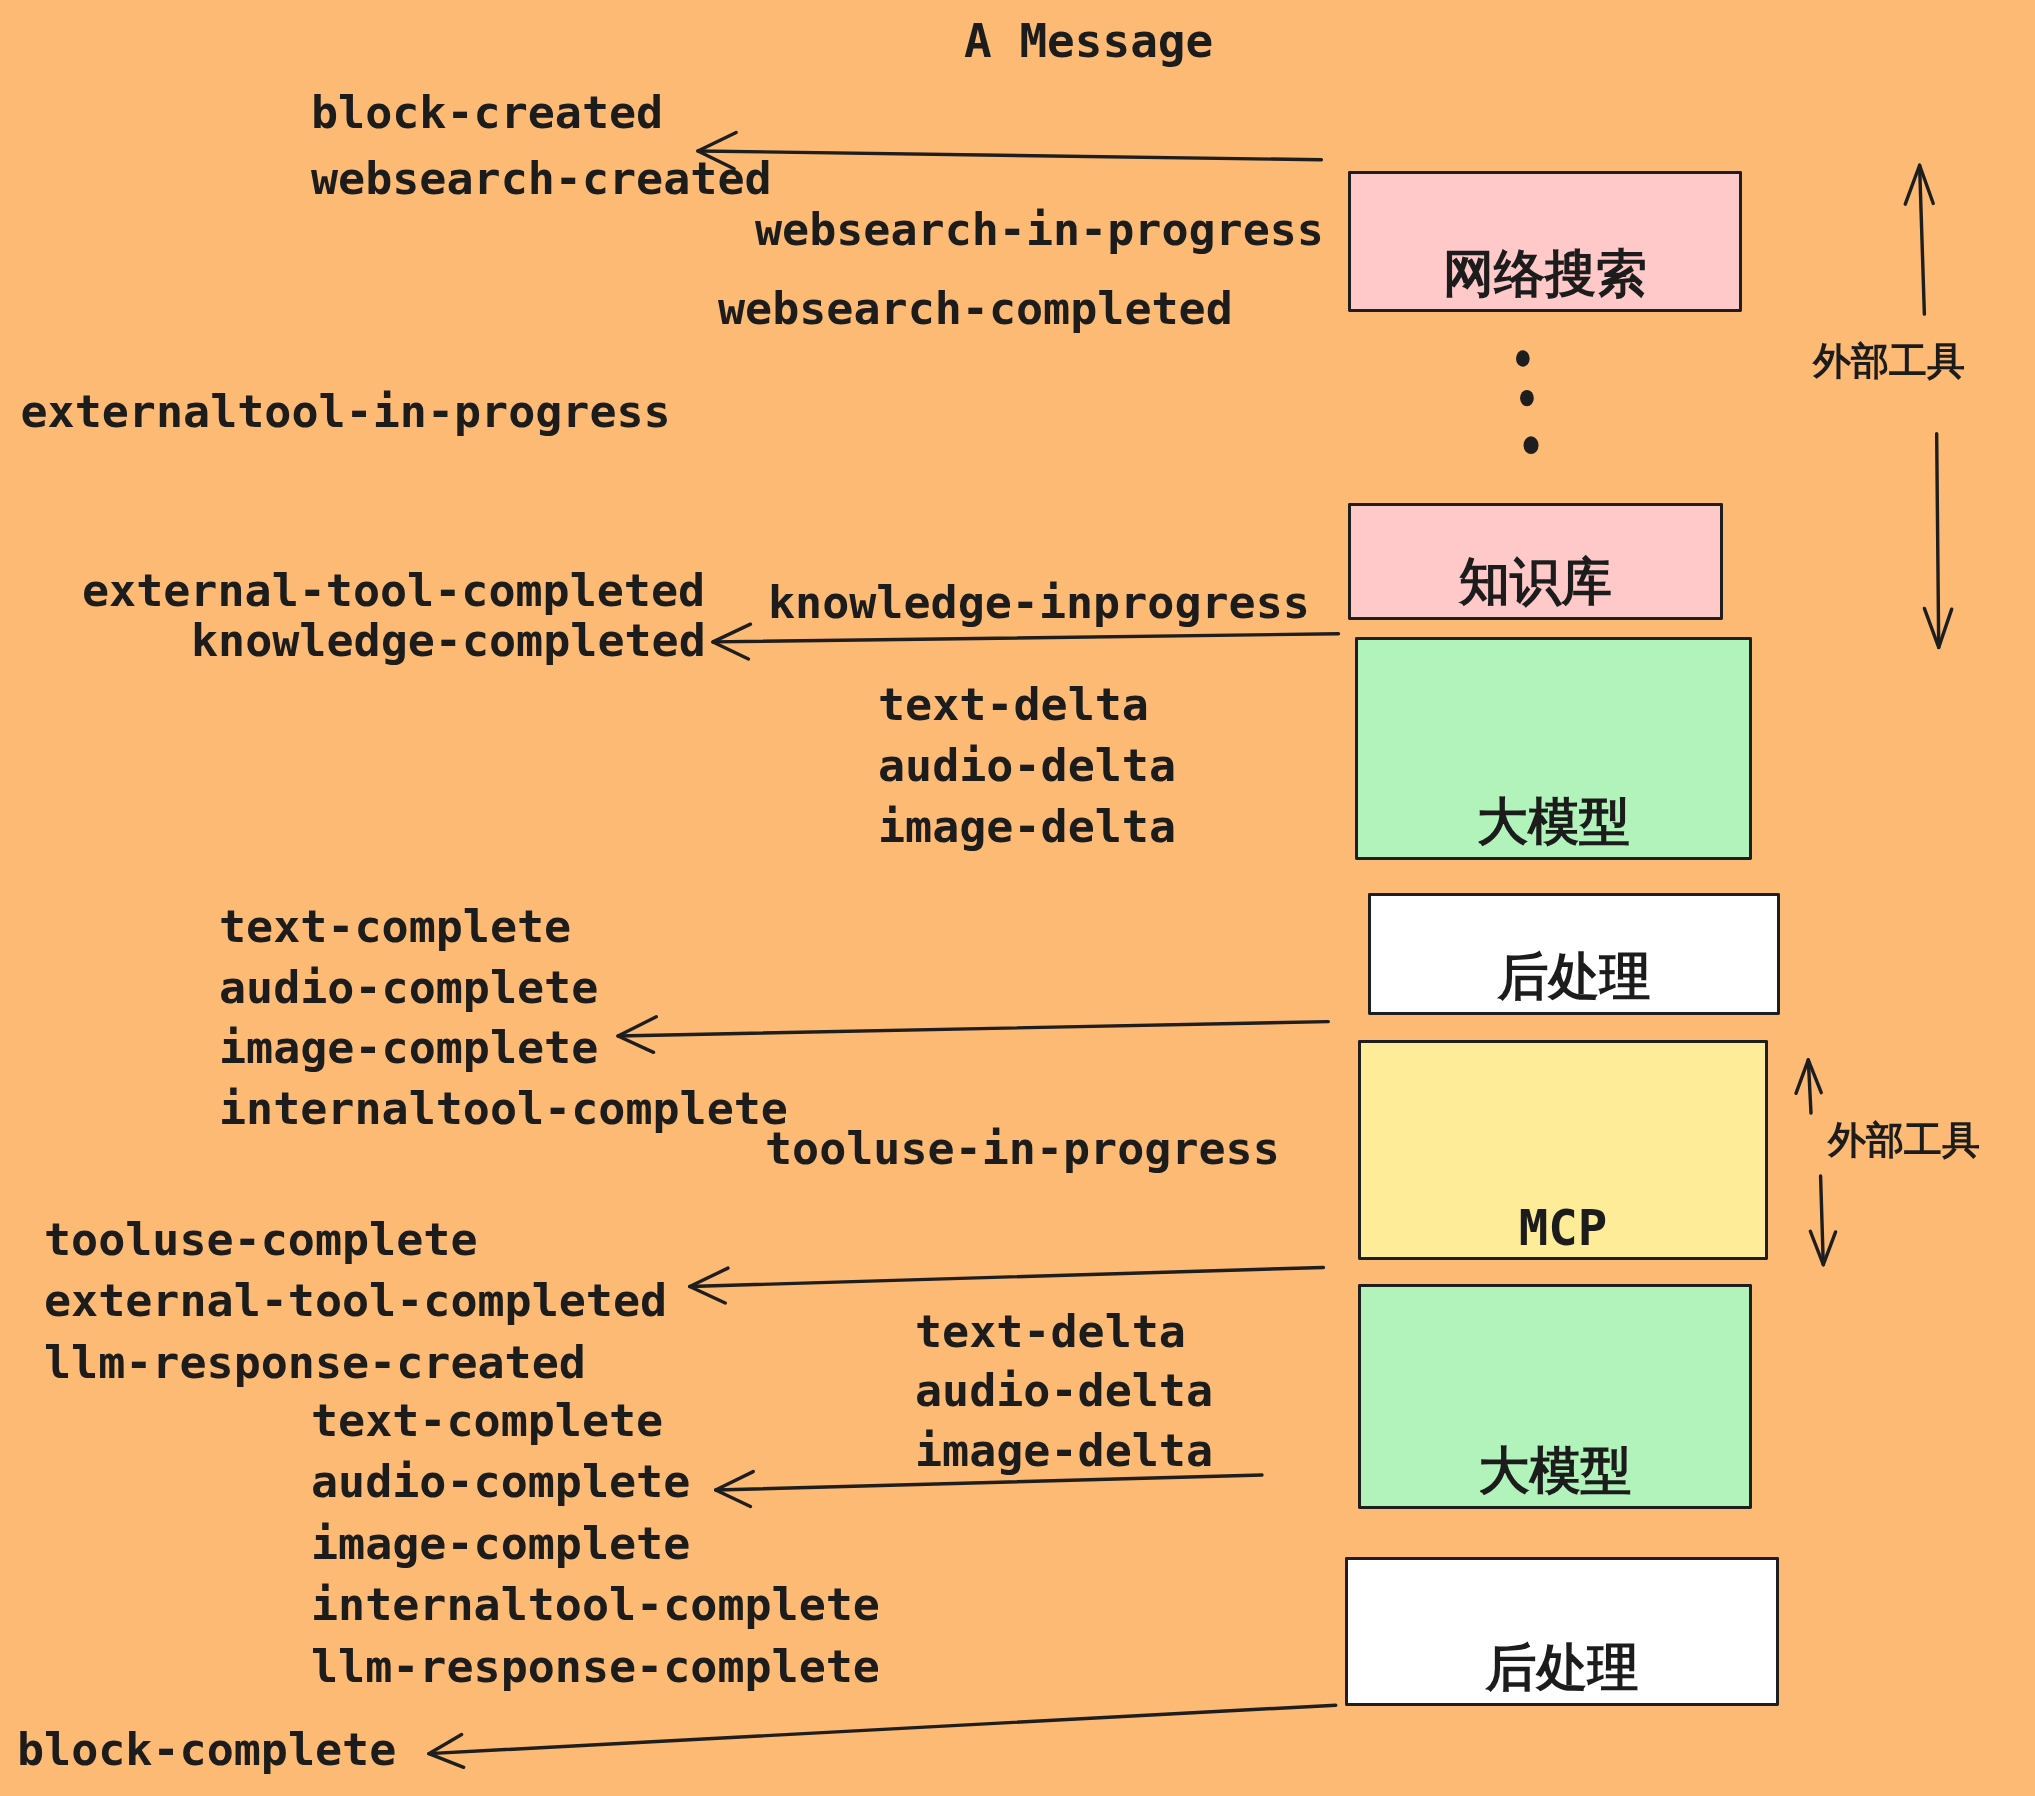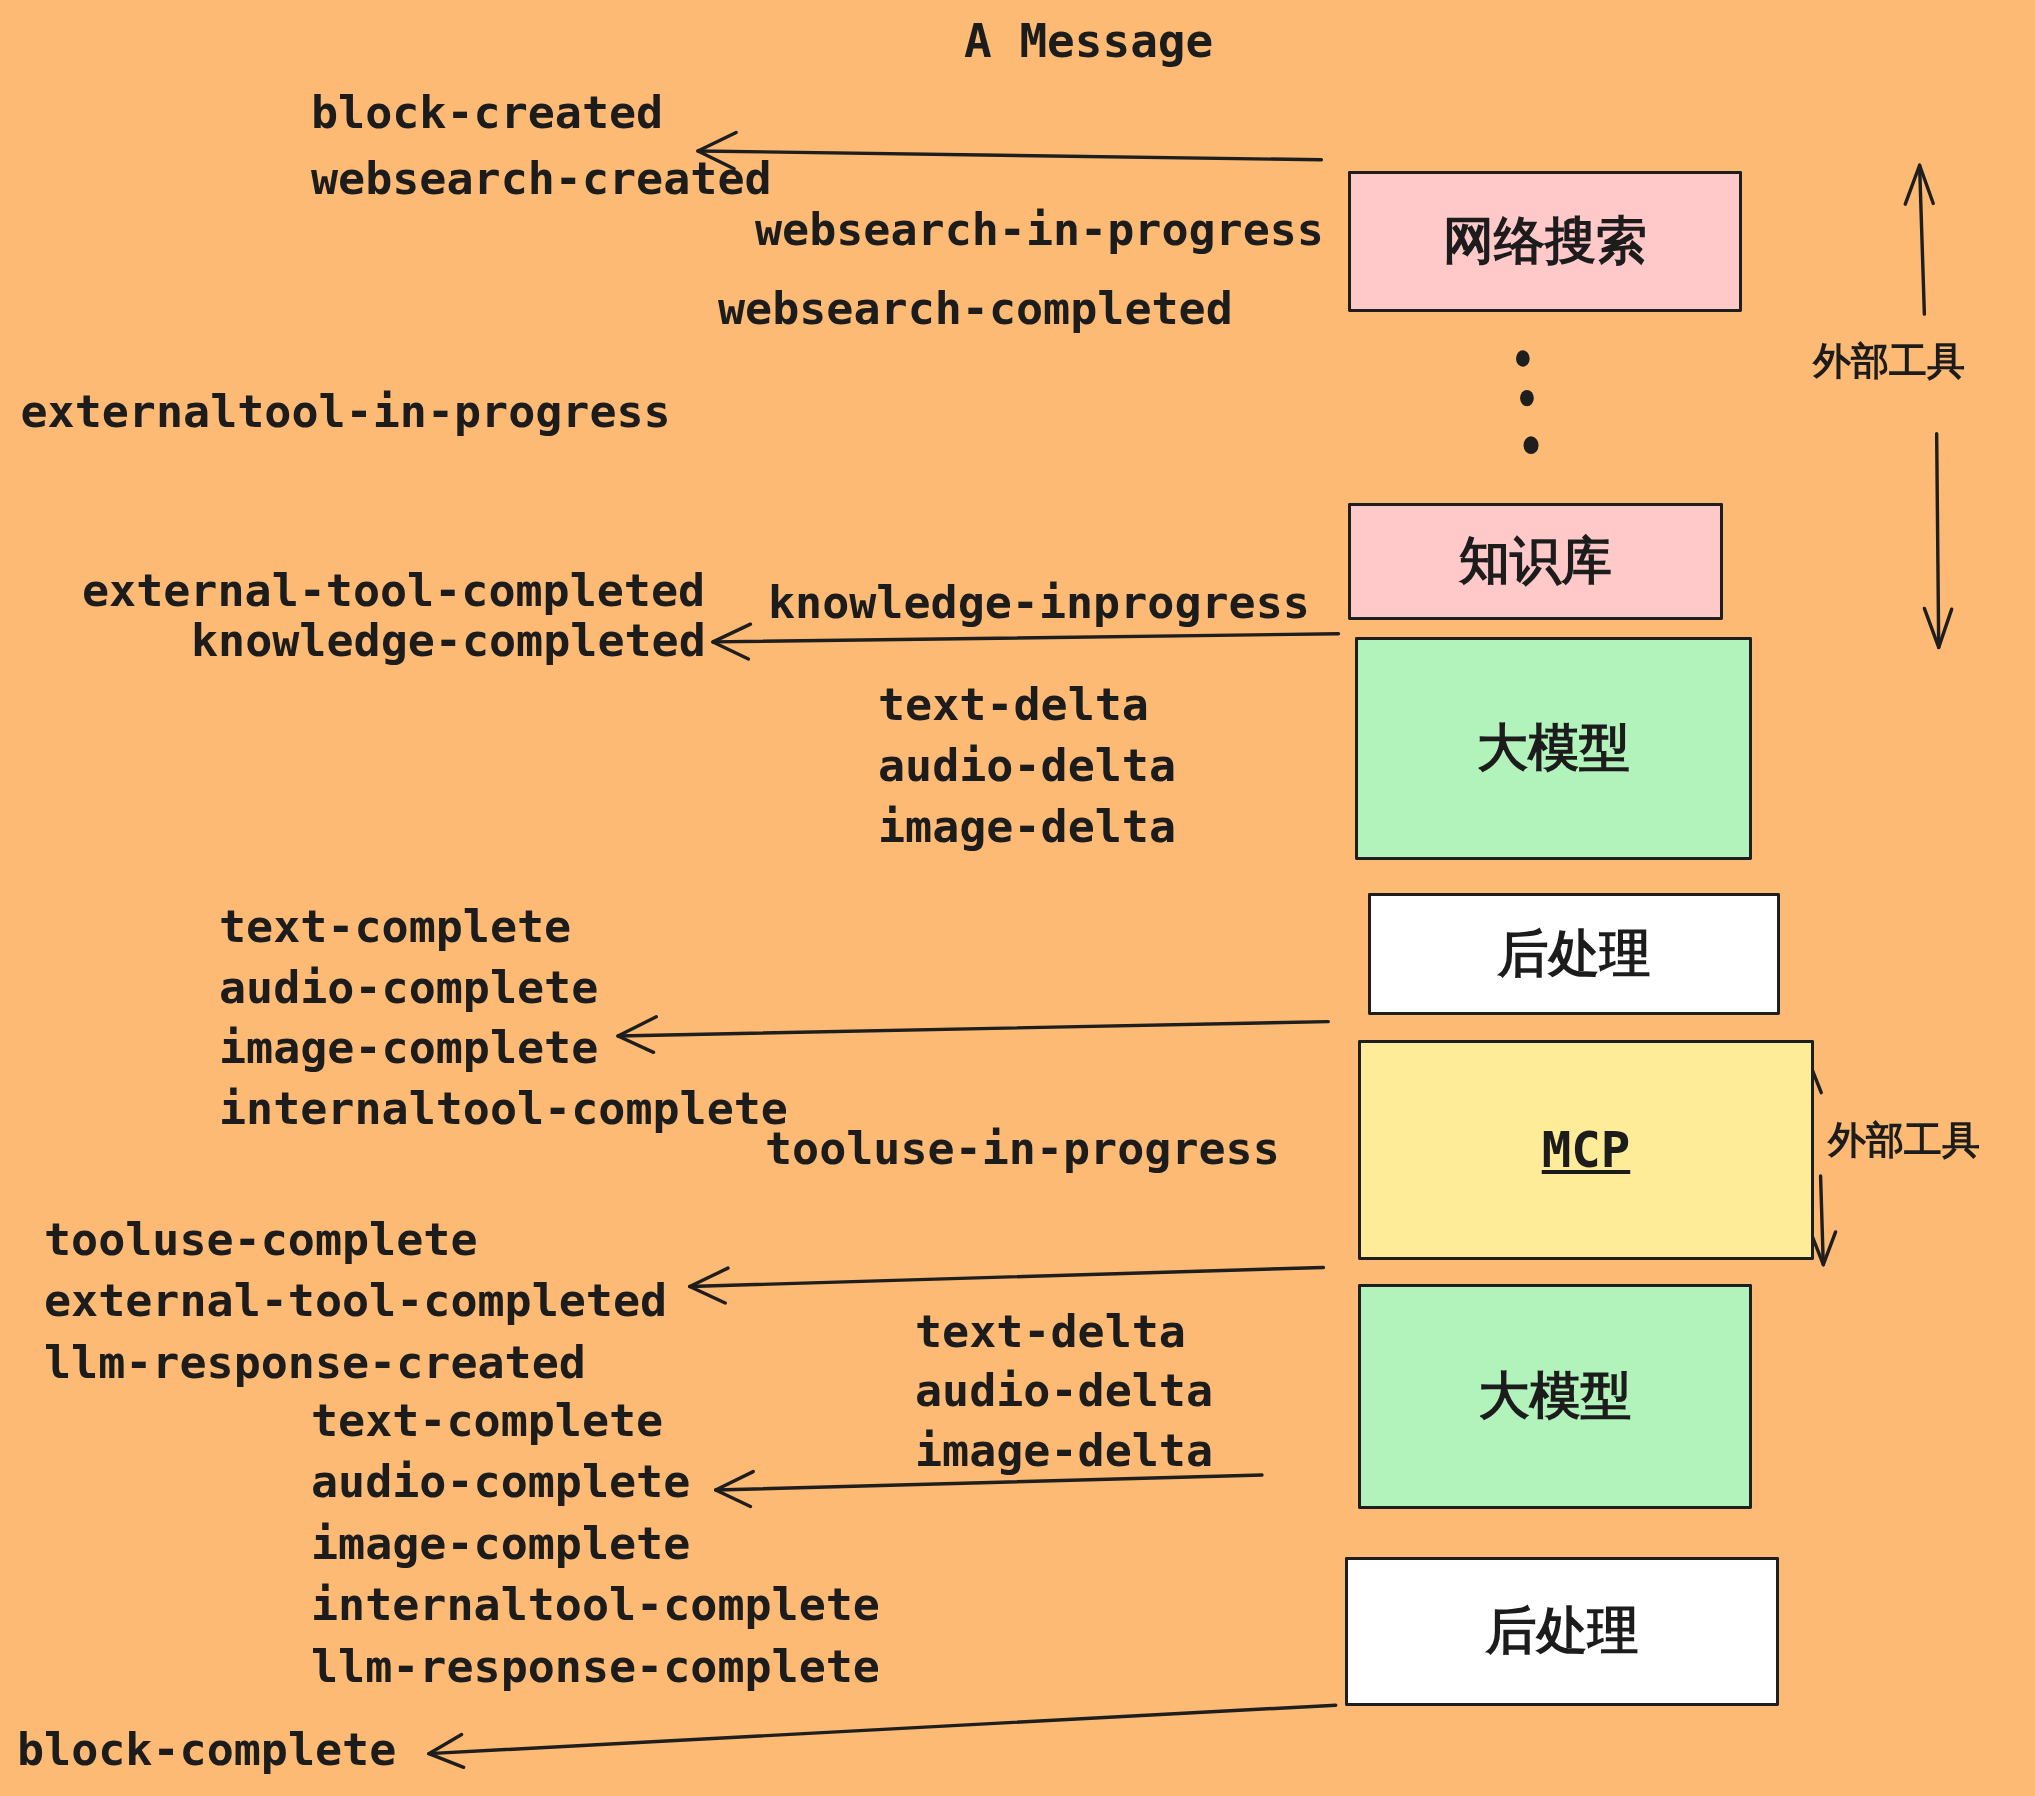--- a/index.html
+++ b/index.html
@@ -24,21 +24,21 @@
     font:bold 46px "DejaVu Sans Mono", monospace;
     white-space:nowrap;
     color:#1c1c1c;
   }
   .box{
     position:absolute;
     box-sizing:border-box;
     border:3.4px solid #1e1e1e;
     border-radius:1.4px;
     display:flex;
-    align-items:center;
+    align-items:flex-end;
     justify-content:center;
   }
   .fill-pink{background:#ffc9c9;}
   .fill-green{background:#b2f2bb;}
   .fill-yellow{background:#ffec99;}
   .fill-white{background:#ffffff;}
   .box-label{
     font-family:"DejaVu Sans", "Liberation Sans", sans-serif;
     font-weight:700;
     font-size:51px;
@@ -181,21 +181,21 @@
   </div>
 
   <div class="box fill-green" style="left:1355px;top:637px;width:397px;height:223px;">
     <span class="box-label">大模型</span>
   </div>
 
   <div class="box fill-white" style="left:1368px;top:893px;width:412px;height:122px;">
     <span class="box-label">后处理</span>
   </div>
 
-  <div class="box fill-yellow" style="left:1358px;top:1040px;width:456px;height:220px;text-decoration:underline;">
+  <div class="box fill-yellow" style="left:1358px;top:1040px;width:410px;height:220px;">
     <span class="box-label box-label-latin">MCP</span>
   </div>
 
   <div class="box fill-green" style="left:1358px;top:1284px;width:394px;height:225px;">
     <span class="box-label">大模型</span>
   </div>
 
   <div class="box fill-white" style="left:1345px;top:1557px;width:434px;height:149px;">
     <span class="box-label">后处理</span>
   </div>

